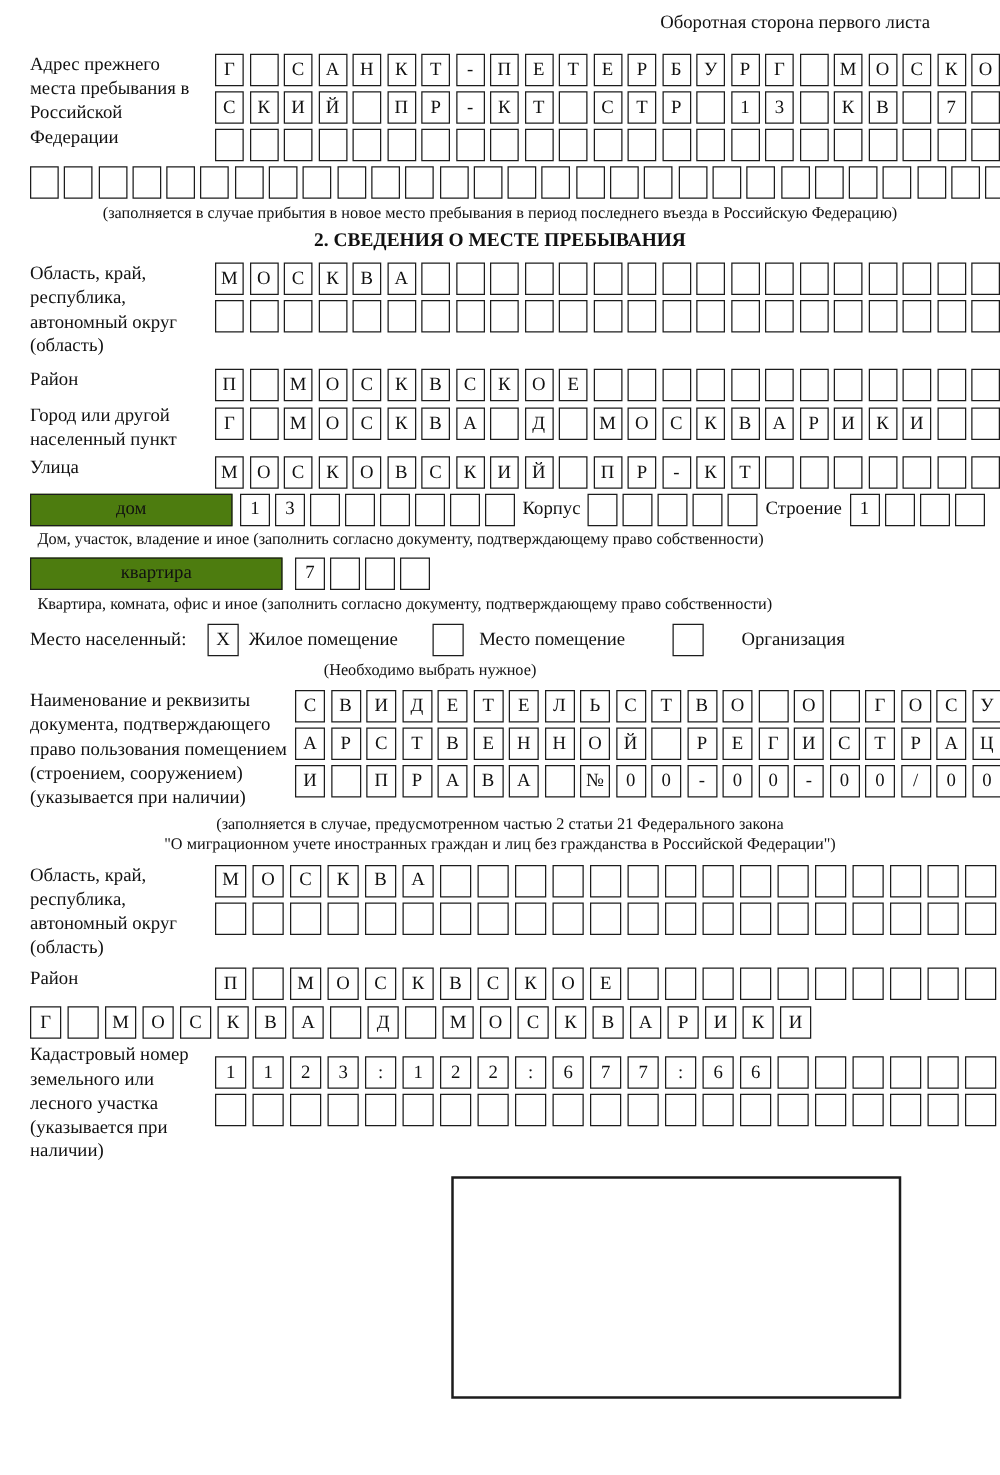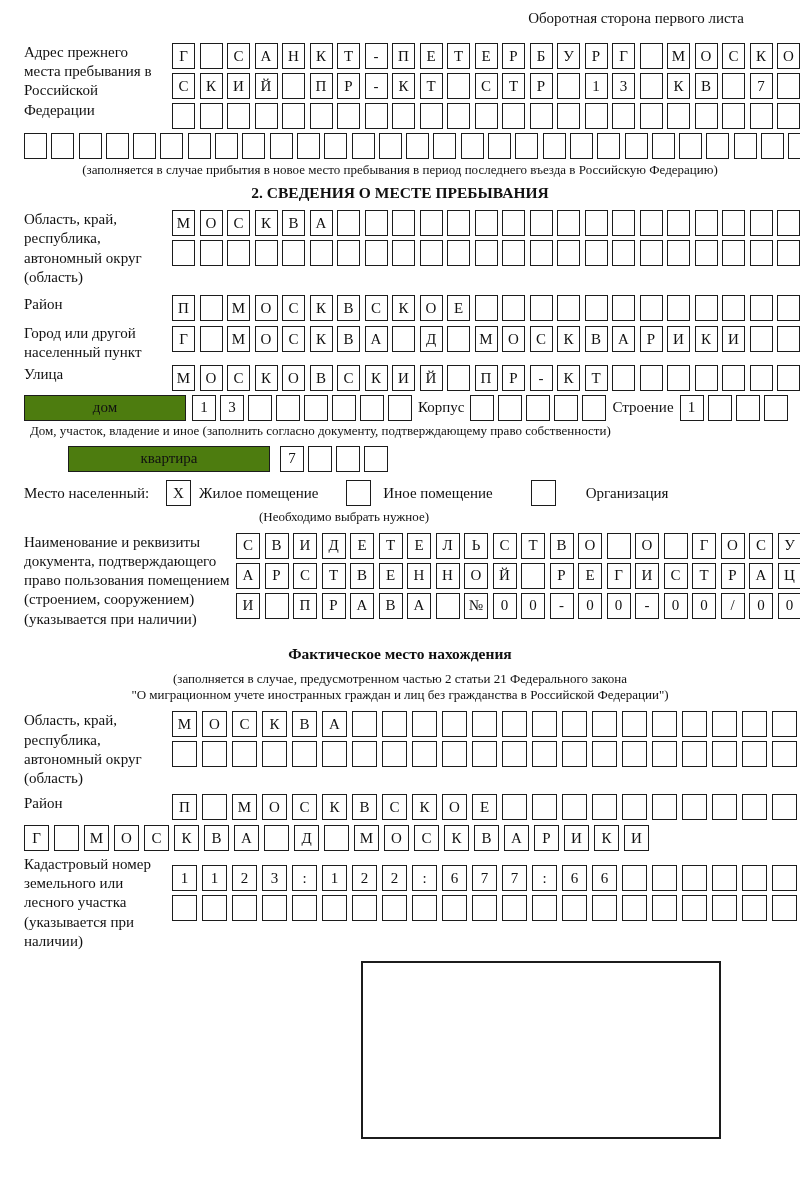--- a/index.html
+++ b/index.html
@@ -322,35 +322,36 @@
     <div class="cells chouse">
         <span class="cell">1</span>
         <span class="cell"></span>
         <span class="cell"></span>
         <span class="cell"></span>
       </div>
   </div>
   <div class="caption" style="padding-left:6px;margin-bottom:6px;">Дом, участок, владение и иное (заполнить согласно документу, подтверждающему право собственности)</div>
 
   <div style="display:flex;align-items:center;gap:10px;margin-bottom:3px;">
-    <div class="wide-box" style="width:200px;margin-left:44px;">квартира</div>
+    <div class="wide-box" style="width:200px;">квартира</div>
     <div class="cells chouse">
         <span class="cell">7</span>
         <span class="cell"></span>
         <span class="cell"></span>
         <span class="cell"></span>
       </div>
   </div>
+  <div class="caption" style="padding-left:6px;">Квартира, комната, офис и иное (заполнить согласно документу, подтверждающему право собственности)</div>
 
   <div class="stay-row">
     <span class="inline-lbl" style="width:142px;">Место населенный:</span>
     <span class="checkbox">X</span>
     <span class="inline-lbl" style="margin:0 28px 0 8px;">Жилое помещение</span>
     <span class="checkbox"></span>
-    <span class="inline-lbl" style="margin:0 38px 0 12px;">Иное помещение</span>
+    <span class="inline-lbl" style="margin:0 38px 0 12px;">Место помещение</span>
     <span class="checkbox"></span>
     <span class="inline-lbl" style="margin-left:30px;">Организация</span>
   </div>
   <div class="caption" style="margin-left:235px;margin-bottom:8px;">(Необходимо выбрать нужное)</div>
 
   <div class="frow">
     <div class="flabel" style="width:212px;">Наименование и реквизиты документа, подтверждающего право пользования помещением (строением, сооружением) (указывается при наличии)</div>
     <div class="rows">
       <div class="cells c21">
           <span class="cell">С</span>
@@ -414,21 +415,20 @@
           <span class="cell">-</span>
           <span class="cell">0</span>
           <span class="cell">0</span>
           <span class="cell">/</span>
           <span class="cell">0</span>
           <span class="cell">0</span>
         </div>
     </div>
   </div>
 
-  <div class="sec-title" style="margin-top:16px;">Фактическое место нахождения</div>
   <div class="caption caption-center">(заполняется в случае, предусмотренном частью 2 статьи 21 Федерального закона</div>
   <div class="caption caption-center" style="margin-bottom:8px;">"О миграционном учете иностранных граждан и лиц без гражданства в Российской Федерации")</div>
 
   <div class="frow">
     <div class="flabel">Область, край, республика, автономный округ (область)</div>
     <div class="rows">
       <div class="cells c22">
           <span class="cell">М</span>
           <span class="cell">О</span>
           <span class="cell">С</span>

